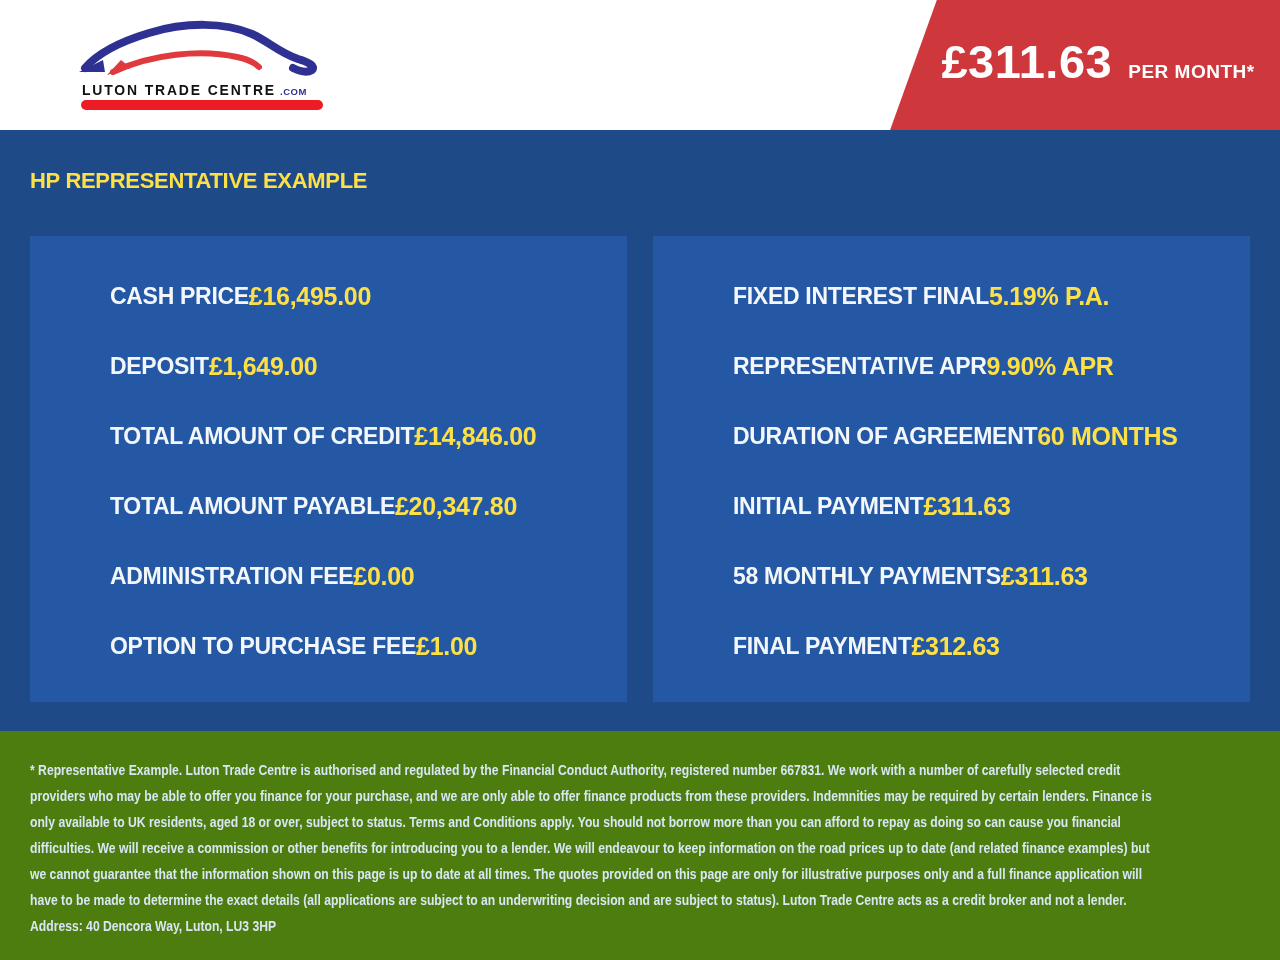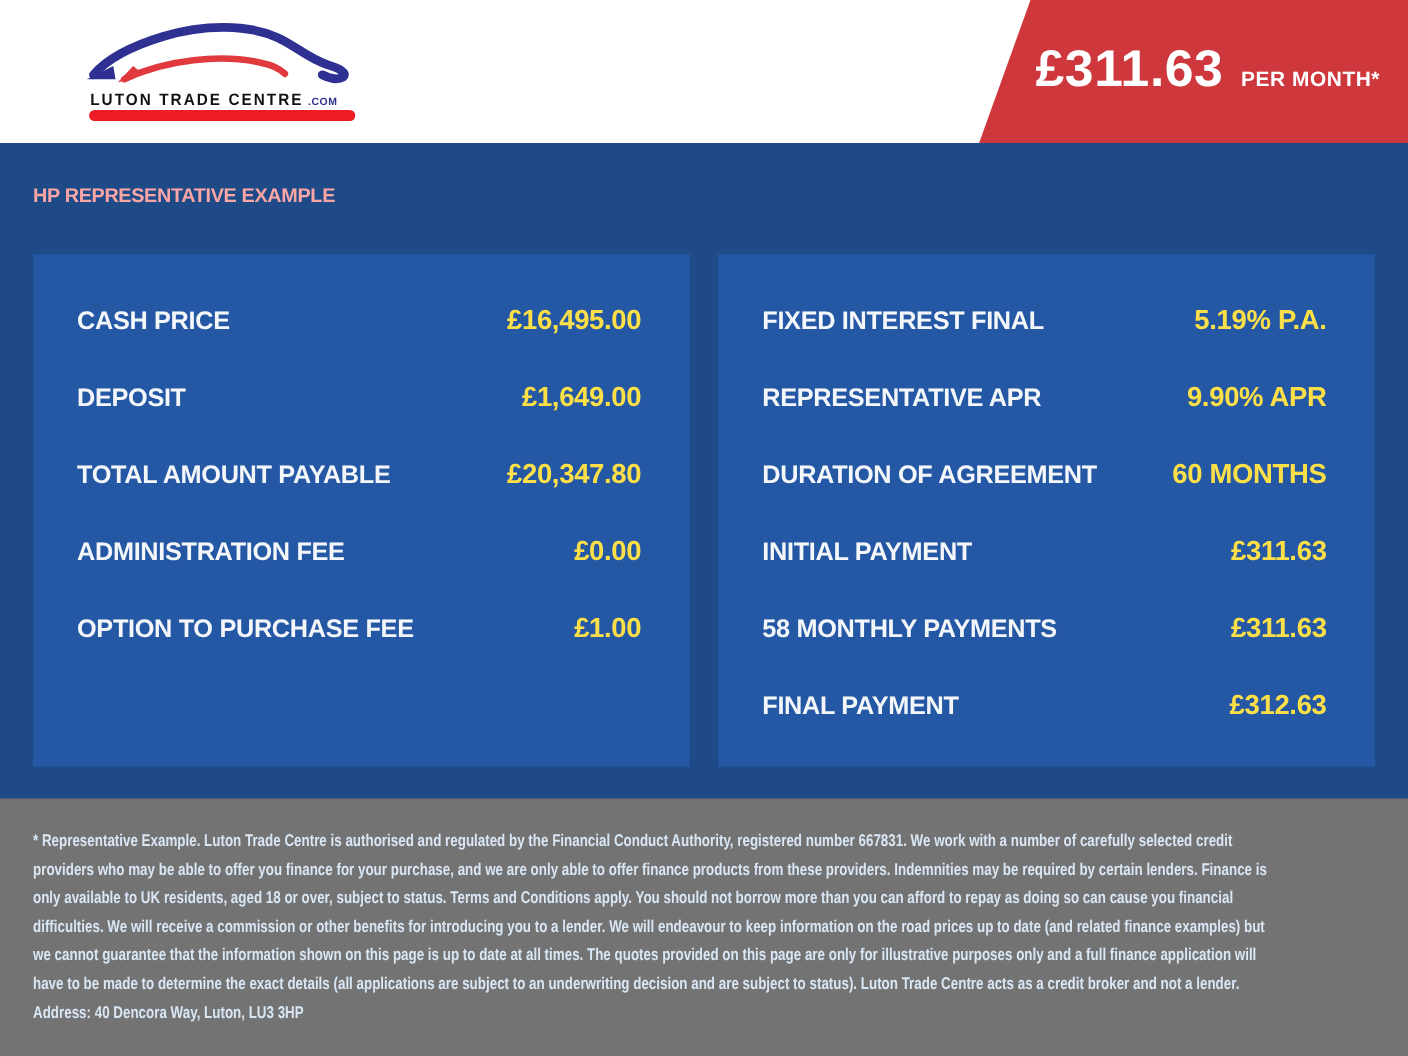--- a/index.html
+++ b/index.html
@@ -59,57 +59,57 @@
     letter-spacing: 0.5px;
   }
 
   
   .main {
     background: #1E4B87;
     padding: 38px 30px 29px 30px;
     flex: 0 0 auto;
   }
   .page-title {
-    color: #fca5a5;
-    font-size: 18px;
+    color: #fde047;
+    font-size: 22px;
     font-weight: bold;
     letter-spacing: -0.3px;
     margin: 0 0 42px 0;
   }
   .panels { display: flex; gap: 26px; }
   .panel {
     flex: 1 1 0;
     background: #2457A4;
     padding: 25px 44px 21px 40px;
   }
   .finance-row {
     height: 70px;
     display: flex;
     align-items: center;
-    justify-content: space-between;
+    margin-left: 40px;
   }
   .row-label {
     color: #F4F7FA;
     font-size: 23px;
     font-weight: bold;
     letter-spacing: -0.3px;
     white-space: nowrap;
   }
   .row-value {
     color: #fde047;
     font-size: 25px;
     font-weight: bold;
     letter-spacing: -0.3px;
     white-space: nowrap;
   }
 
   
   .disclaimer {
     flex: 1 1 auto;
-    background: #737373;
+    background: #4d7c0f;
     padding: 26px 0 0 30px;
     overflow: hidden;
   }
   .disclaimer p {
     color: #D9E6F4;
     font-size: 15.5px;
     font-weight: bold;
     line-height: 26px;
     width: 1430px;
     transform: scaleX(0.785);
@@ -152,20 +152,24 @@
       <section class="panel">
         <div class="finance-row">
           <span class="row-label">CASH PRICE</span>
           <span class="row-value">£16,495.00</span>
         </div>
         <div class="finance-row">
           <span class="row-label">DEPOSIT</span>
           <span class="row-value">£1,649.00</span>
         </div>
         <div class="finance-row">
+          <span class="row-label">TOTAL AMOUNT OF CREDIT</span>
+          <span class="row-value">£14,846.00</span>
+        </div>
+        <div class="finance-row">
           <span class="row-label">TOTAL AMOUNT PAYABLE</span>
           <span class="row-value">£20,347.80</span>
         </div>
         <div class="finance-row">
           <span class="row-label">ADMINISTRATION FEE</span>
           <span class="row-value">£0.00</span>
         </div>
         <div class="finance-row">
           <span class="row-label">OPTION TO PURCHASE FEE</span>
           <span class="row-value">£1.00</span>

